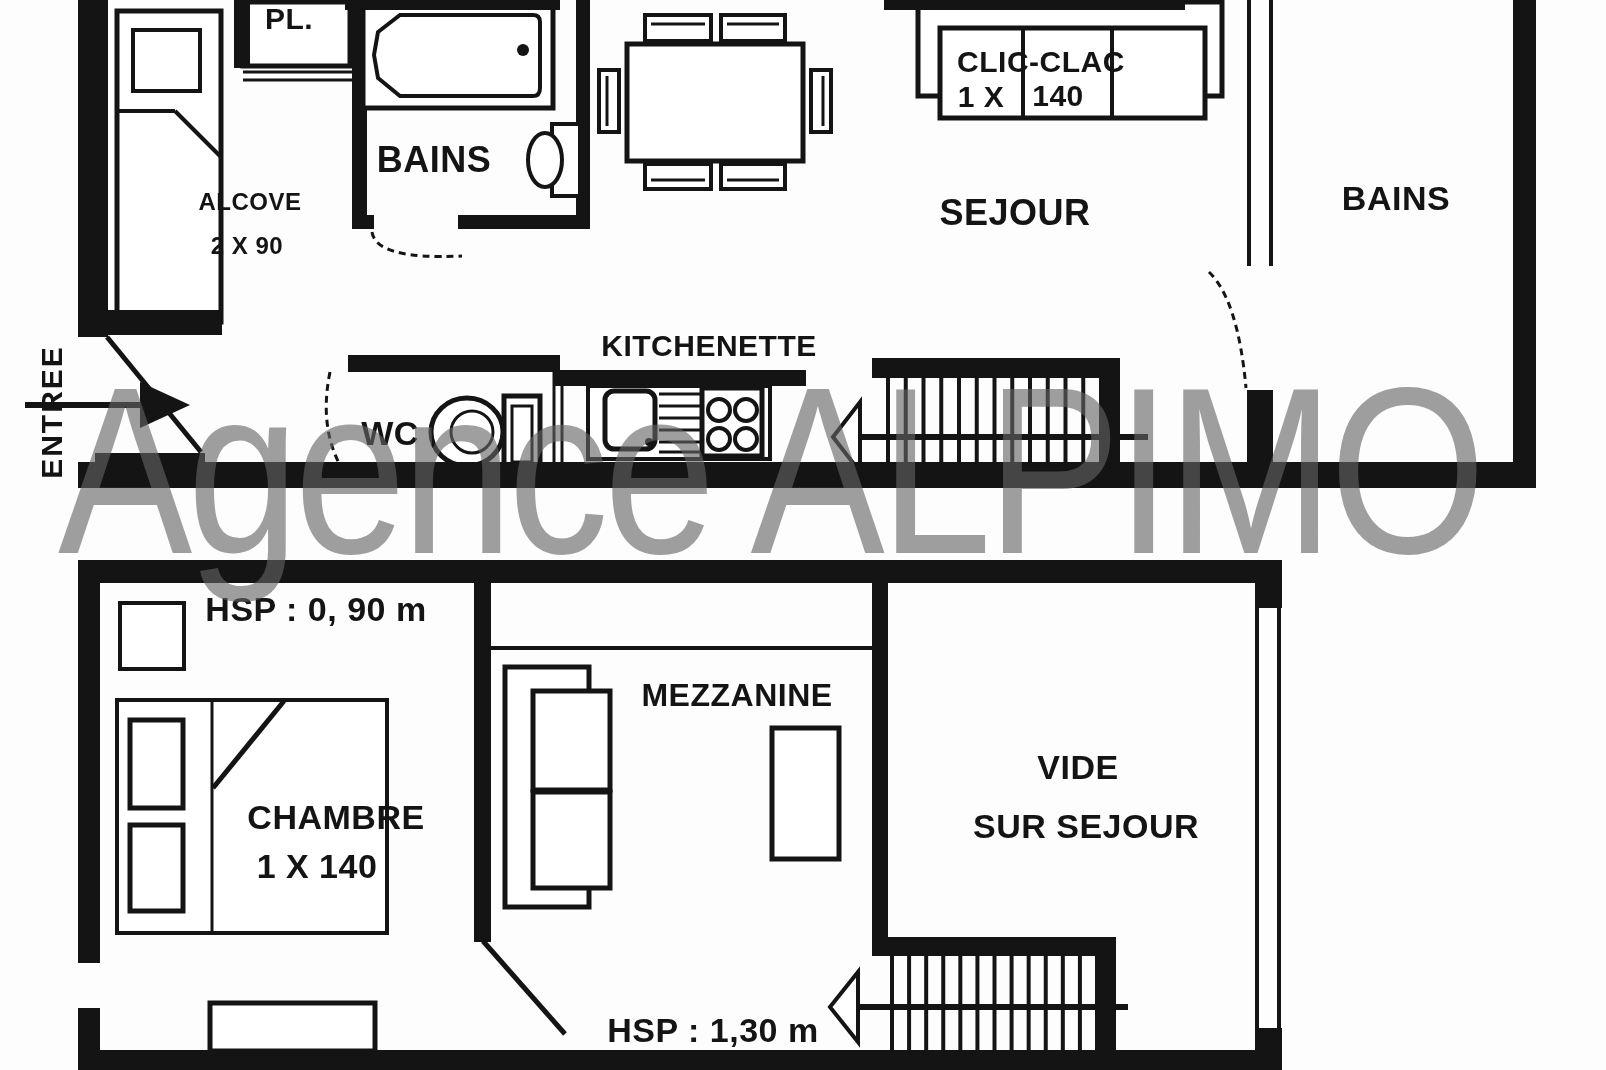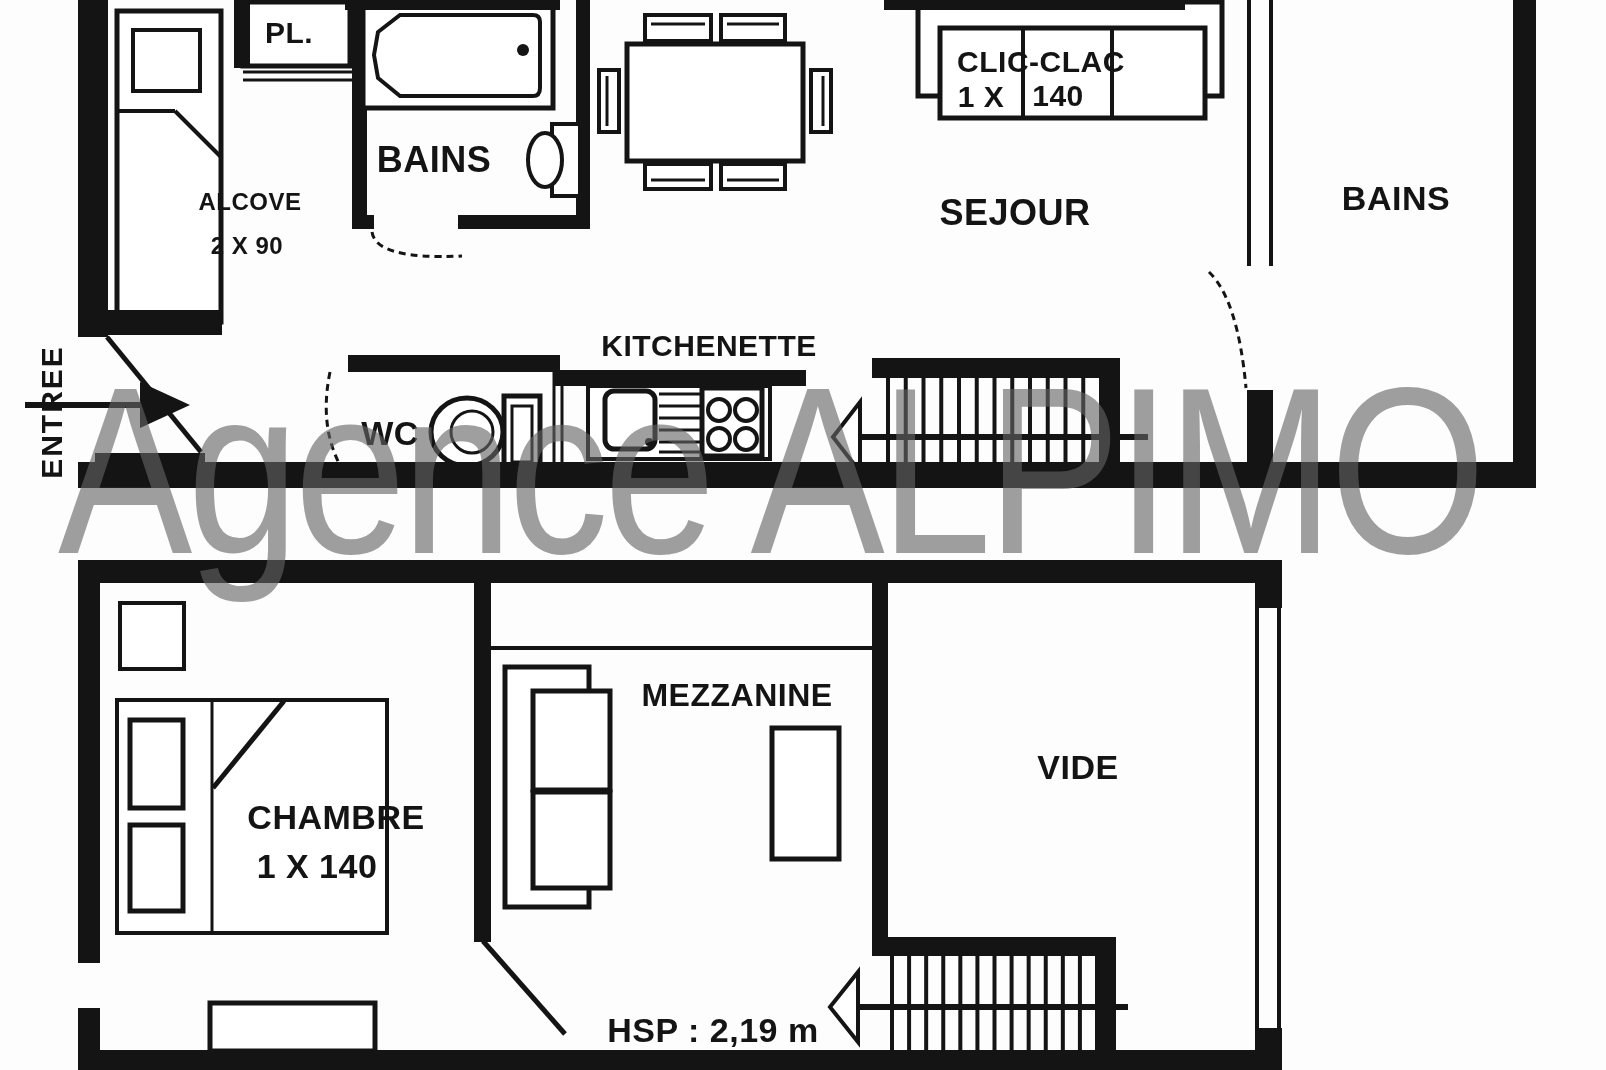--- a/index.html
+++ b/index.html
@@ -239,31 +239,33 @@
     <line class="ink" x1="483" y1="941" x2="565" y2="1034" stroke-width="5"></line>
     <rect class="wall" x="872" y="583" width="16" height="364"></rect>
     <line class="ink" x1="490" y1="648" x2="872" y2="648" stroke-width="4"></line>
   </g>
 
 </svg>
 
 <div class="label vert fs30" style="left:52px;top:412px;letter-spacing:2px">ENTREE</div>
 <div class="label fs31" style="left:250px;top:202px">ALCOVE</div>
 <div class="label fs31" style="left:247px;top:246px">2 X 90</div>
-<div class="label fs30" style="left:289px;top:33px">PL.</div>
+<div class="label fs30" style="left:289px;top:19px">PL.</div>
 <div class="label fs36" style="left:434px;top:160px">BAINS</div>
 <div class="label fs34" style="left:390px;top:433px">WC</div>
 <div class="label fs30" style="left:709px;top:346px">KITCHENETTE</div>
 <div class="label fs36" style="left:1015px;top:213px">SEJOUR</div>
 <div class="label fs30" style="left:1041px;top:62px">CLIC-CLAC</div>
 <div class="label fs30" style="left:981px;top:97px">1 X</div>
 <div class="label fs30" style="left:1058px;top:96px">140</div>
 <div class="label fs34" style="left:1396px;top:198px">BAINS</div>
 
+<div class="label fs34" style="left:316px;top:609px">HSP : 0, 90 m</div>
 <div class="label fs33" style="left:336px;top:817px">CHAMBRE</div>
 <div class="label fs33" style="left:317px;top:866px">1 X 140</div>
 <div class="label fs32" style="left:737px;top:695px">MEZZANINE</div>
 <div class="label fs33" style="left:1078px;top:767px">VIDE</div>
-<div class="label fs34" style="left:713px;top:1030px">HSP : 2,19 m</div>
+<div class="label fs33" style="left:1086px;top:826px">SUR SEJOUR</div>
+<div class="label fs34" style="left:713px;top:1030px">HSP : 1,30 m</div>
 
 <div id="watermark" style="color: rgba(100, 100, 100, 0.62);">Agence ALPIMO</div>
 
 </div>
 
 </body></html>

